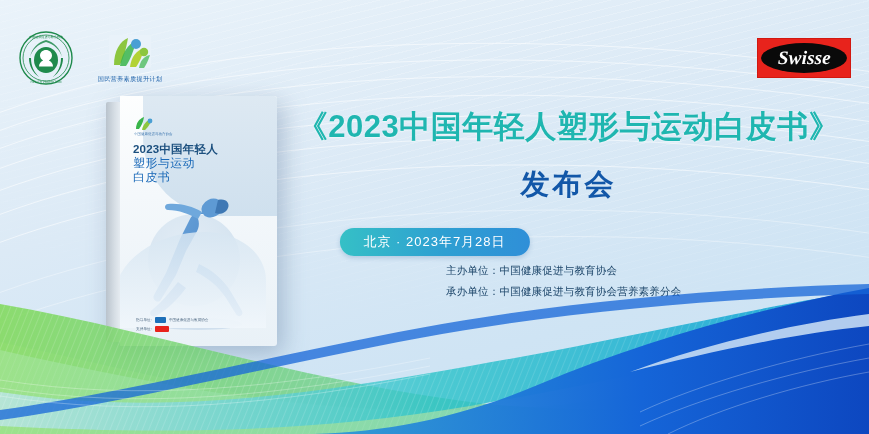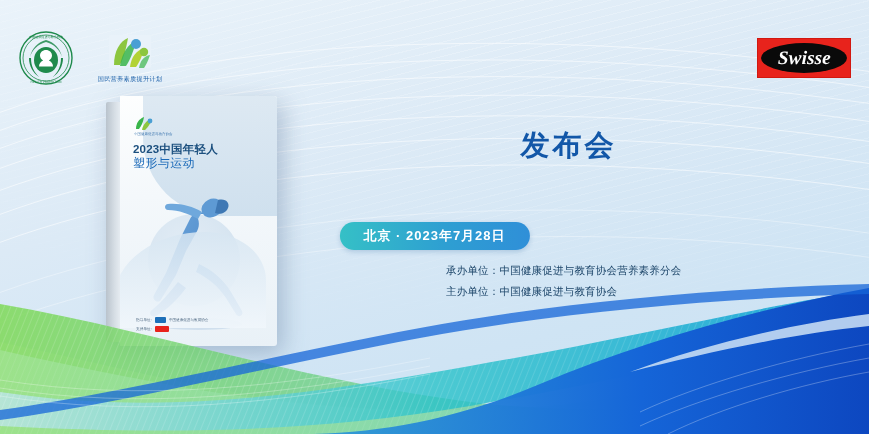--- a/index.html
+++ b/index.html
@@ -131,25 +131,25 @@
     letter-spacing:.5px; line-height:1.25;
     text-shadow:0 1px 2px rgba(255,255,255,.6);
     white-space:nowrap;
   }
   .headline .sub{
     margin-top:20px;
     font-size:29px; font-weight:800; color:#1257a8;
     letter-spacing:3px; line-height:1.2;
   }
   .datepill{
-    position:absolute; left:50%; top:222px; transform:translateX(-50%);
+    position:absolute; left:50%; top:228px; transform:translateX(-50%);
     padding:5px 24px;
     border-radius:14px;
     background:linear-gradient(90deg,#35c0c6 0%,#2e9fd2 55%,#2f8fd8 100%);
-    color:#fff; font-size:13px; font-weight:700; letter-spacing:1px;
+    color:#fff; font-size:13px; font-weight:400; letter-spacing:1px;
     white-space:nowrap;
     box-shadow:0 2px 5px rgba(30,90,150,.22);
   }
   .orgs{
     position:absolute; left:446px; top:264px;
     display:flex; flex-direction:column; gap:7px;
   }
   .orgs div{
     font-size:10.5px; color:#1b4468; letter-spacing:.2px; white-space:nowrap;
   }
@@ -258,45 +258,47 @@
           <path d="M2 13 C2 7 5 3 10 1 C9 7 7 10 5 13 Z" fill="#39b54a"></path>
           <path d="M8 14 C9 8 13 4 18 3 C16 9 13 12 11 14 Z" fill="#8cc63f"></path>
           <circle cx="16" cy="5" r="2.4" fill="#4a9fd4"></circle>
         </svg>
         <div class="t">中国健康促进与教育协会</div>
       </div>
 
       <div class="book-title">
         <div class="l1">2023中国年轻人</div>
         <div class="l2">塑形与运动</div>
+        <div class="l3">白皮书</div>
       </div>
 
       <div class="book-foot">
         <div class="row">
           <span class="lbl">指导单位:</span>
           <span class="chip-b"></span>
           <span class="org">中国健康促进与教育协会</span>
         </div>
         <div class="row">
           <span class="lbl">支持单位:</span>
           <span class="chip-r"></span>
         </div>
       </div>
     </div>
   </div>
 
   <div class="headline">
+    <div class="main">《2023中国年轻人塑形与运动白皮书》</div>
     <div class="sub">发布会</div>
   </div>
 
   <div class="datepill">北京 ·  2023年7月28日</div>
 
   <div class="orgs">
+    <div>主办单位：中国健康促进与教育协会</div>
     <div>承办单位：中国健康促进与教育协会营养素养分会</div>
-    <div>主办单位：中国健康促进与教育协会</div>
   </div>
 
   <svg class="ribbons" viewBox="0 0 869 150" preserveAspectRatio="none">
     <defs>
       <linearGradient id="gGreen" x1="0" y1="0" x2="1" y2="0">
         <stop offset="0%" stop-color="#7ed957" stop-opacity=".85"></stop>
         <stop offset="55%" stop-color="#5cc98f" stop-opacity=".7"></stop>
         <stop offset="100%" stop-color="#39c7c0" stop-opacity=".5"></stop>
       </linearGradient>
       <linearGradient id="gTeal" x1="0" y1="0" x2="1" y2="0">

